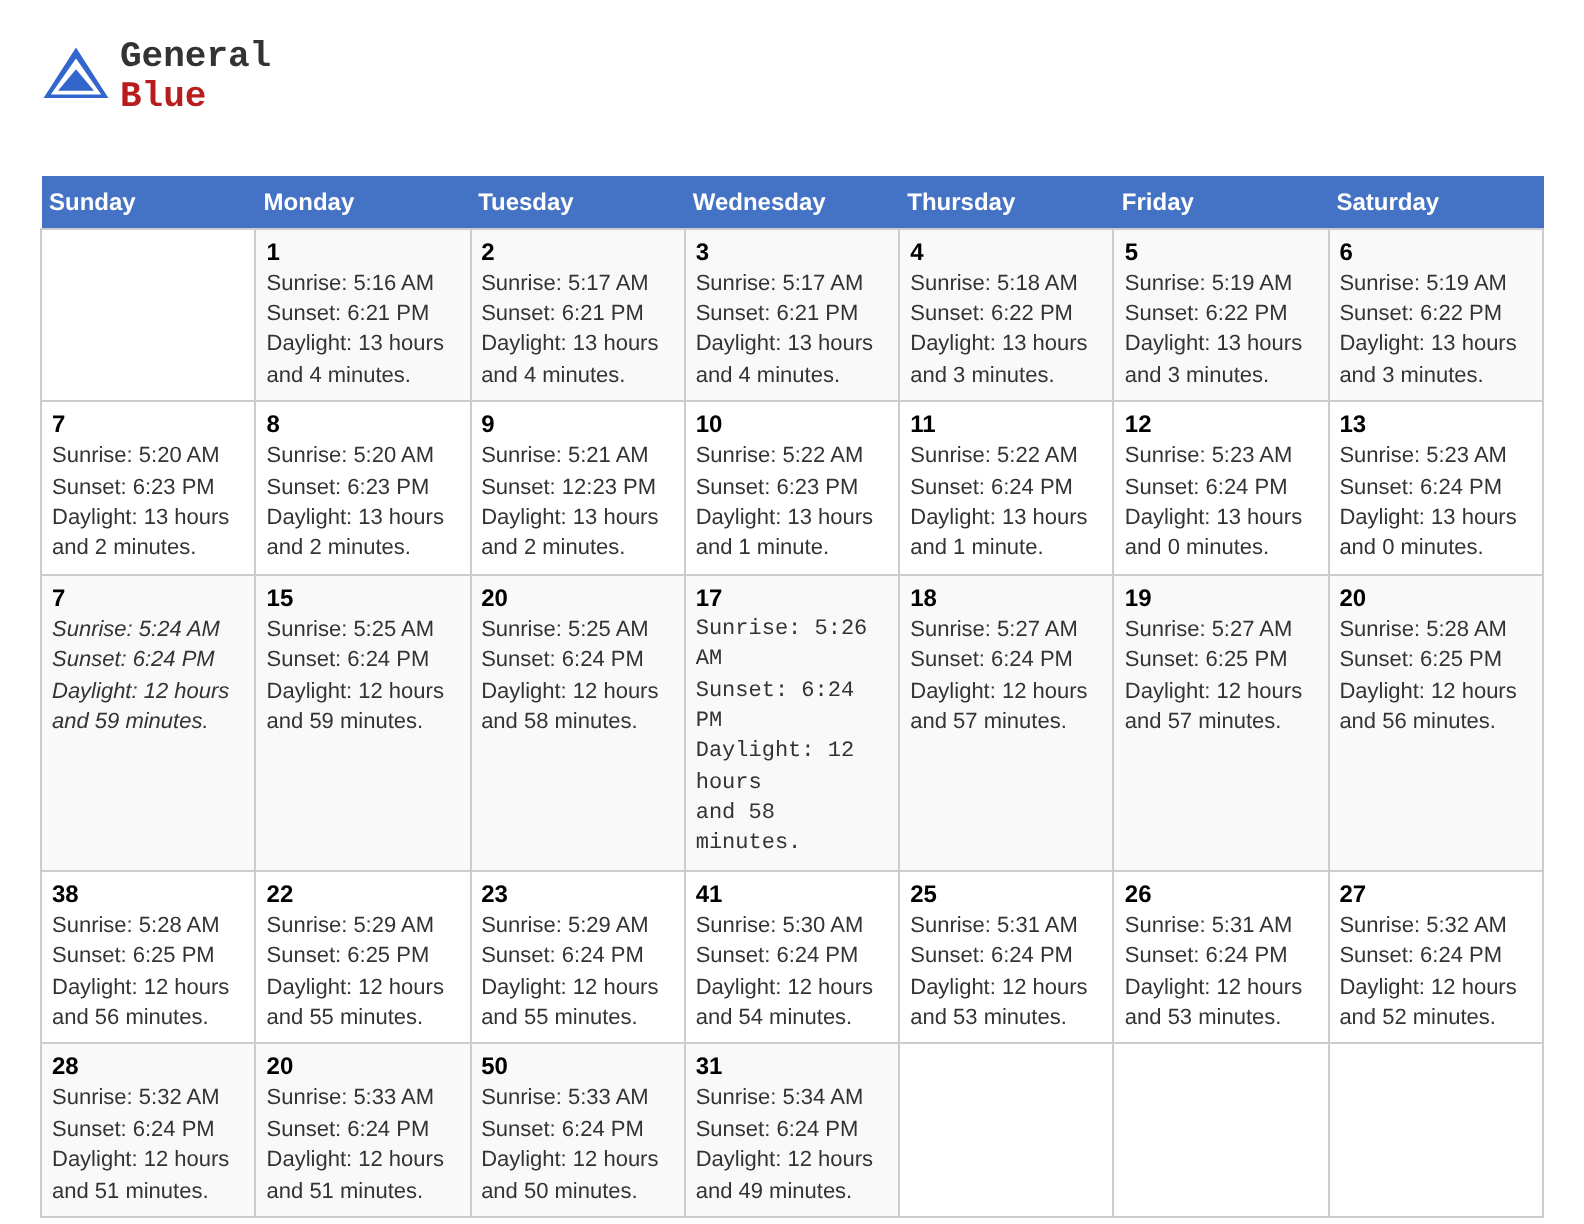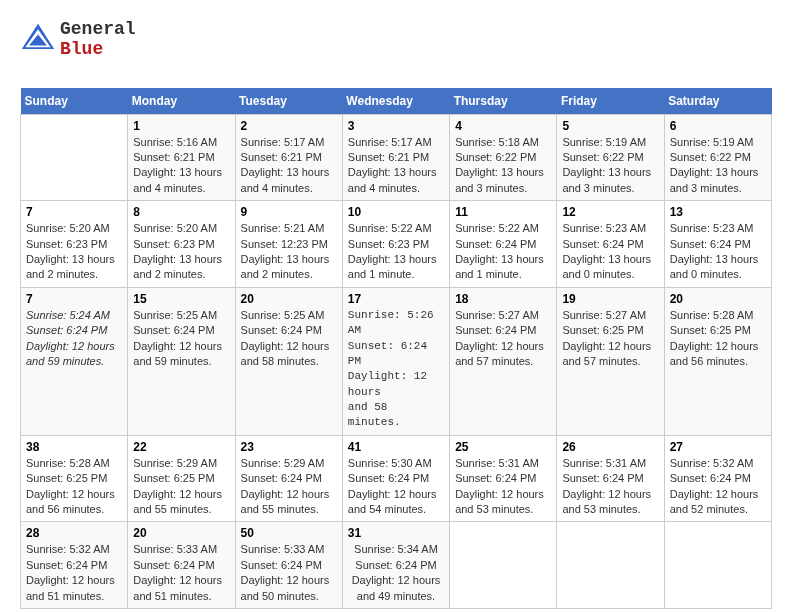--- a/index.html
+++ b/index.html
@@ -339,21 +339,21 @@
         </td>
         <td>
           <span class="day-number">50</span>
           <div class="day-info" style="white-space: pre-line;">Sunrise: 5:33 AM
 Sunset: 6:24 PM
 Daylight: 12 hours
 and 50 minutes.</div>
         </td>
         <td>
           <span class="day-number">31</span>
-          <div class="day-info" style="white-space: pre-line; text-align: center;">Sunrise: 5:34 AM
+          <div class="day-info" style="white-space: pre-line;">Sunrise: 5:34 AM
 Sunset: 6:24 PM
 Daylight: 12 hours
 and 49 minutes.</div>
         </td>
         <td class="empty-cell"></td>
         <td class="empty-cell"></td>
         <td class="empty-cell"></td>
       </tr>
     </tbody>
 </table>

